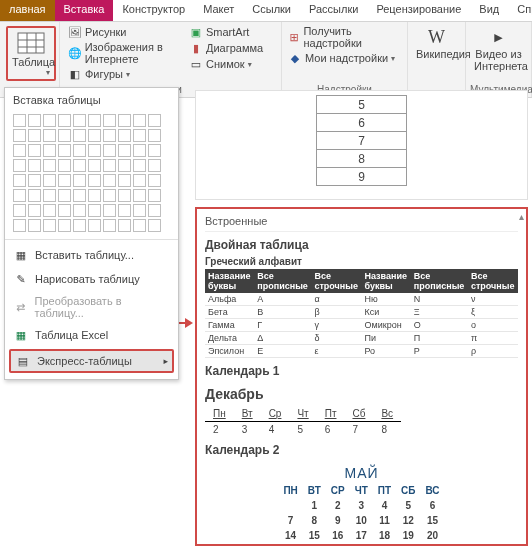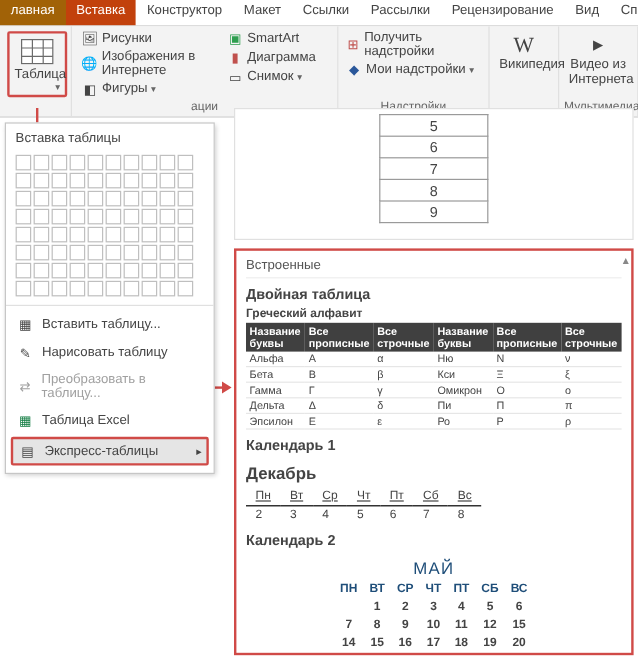--- a/index.html
+++ b/index.html
@@ -1,36 +1,36 @@
 <!DOCTYPE html>
 <html><head>
 <meta charset="utf-8">
 <style>
   * { box-sizing: border-box; font-family: "Segoe UI", Tahoma, sans-serif; }
   body { margin: 0; width: 532px; height: 550px; background: #fff; font-size: 11px; color: #444; }
   .ribbon-tabs { display: flex; background: #fff; border-bottom: 1px solid #d4d4d4; height: 22px; }
   .ribbon-tabs div { padding: 3px 9px 3px 9px; cursor: default; }
-  .ribbon-tabs .active { background: #c2410c; color: #fff; }
+  .ribbon-tabs .active { background: #be185d; color: #fff; }
   .ribbon-tabs .file { background: #a16207; color: #fff; }
   .ribbon { display: flex; background: #f3f3f3; border-bottom: 1px solid #d4d4d4; min-height: 68px; position: relative; }
   .group { border-right: 1px solid #e0e0e0; padding: 2px 4px 2px 4px; display: flex; flex-direction: column; justify-content: space-between; }
   .group-label { text-align: center; font-size: 10px; color: #666; padding-top: 2px; }
   .table-btn { border: 2px solid #d04a47; border-radius: 2px; padding: 2px 4px; text-align: right; width: 50px; margin: 2px; }
   .table-btn .grid-icon { width: 28px; height: 22px; margin: 2px auto 2px; }
   .table-btn .grid-icon svg rect { fill:#fff; stroke:#6b6b6b; stroke-width:1; }
   .table-btn .label { font-size: 11px; }
   .table-btn .caret { font-size: 8px; color:#666; }
   .mini-row { display: flex; align-items: center; gap: 3px; padding: 1px 2px; }
   .mini-row .ico { width: 14px; height: 14px; display: inline-flex; align-items:center; justify-content:center; }
   .mini-row span { font-size: 11px; }
   .big-btn { text-align:center; padding: 2px 4px; }
   .big-btn .ico { width: 28px; height: 22px; margin:0 auto; display:flex; align-items:center; justify-content:center; }
   .big-btn .lb { font-size:11px; line-height:1.1; }
 
-  .table-dropdown { position:absolute; top:80px; left:4px; background:#fff; border:1px solid #c6c6c6; box-shadow:1px 2px 4px rgba(0,0,0,.2); width:175px; padding:4px 0; z-index:5; }
+  .table-dropdown { position:absolute; top:65px; left:4px; background:#fff; border:1px solid #c6c6c6; box-shadow:1px 2px 4px rgba(0,0,0,.2); width:175px; padding:4px 0; z-index:5; }
   .table-dropdown .hd { padding: 2px 8px 4px; font-size:11px; color:#444; }
   .insert-grid { padding: 2px 6px; }
   .insert-grid table { border-collapse: separate; border-spacing: 2px; }
   .insert-grid td { width:13px; height:13px; border:1px solid #bfbfbf; }
   .menu-item { display:flex; align-items:center; gap:6px; padding:4px 8px; cursor:default; }
   .menu-item .mi-icon { width:16px; height:16px; display:flex; align-items:center; justify-content:center; }
   .menu-item.hi { background:#e5e5e5; border:2px solid #d04a47; border-radius:2px; margin:2px 4px; padding:2px 4px; }
   .menu-item.disabled { color:#a0a0a0; }
   .sep { height:1px; background:#e0e0e0; margin:3px 0; }
 

